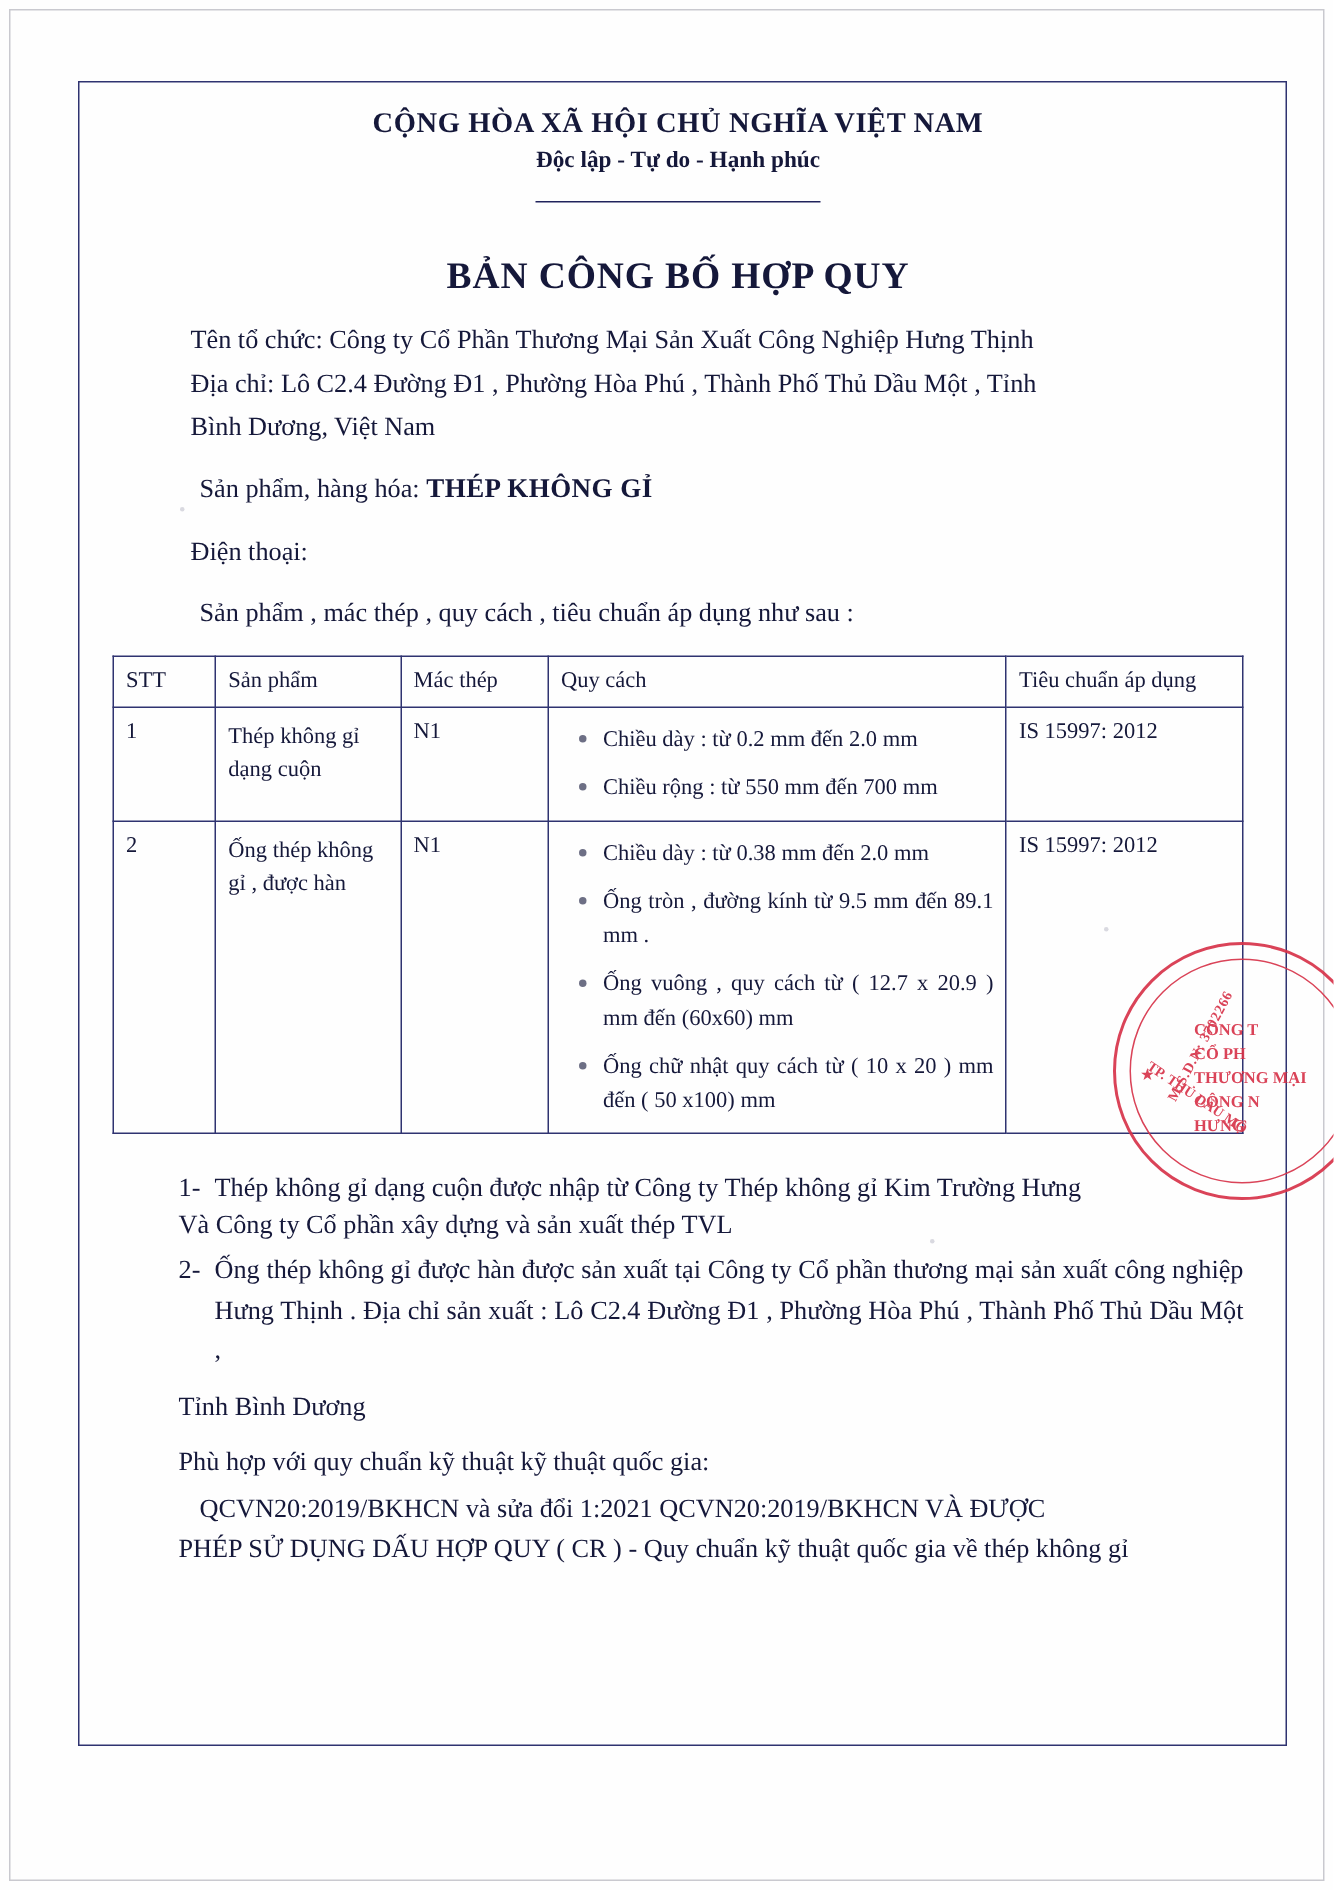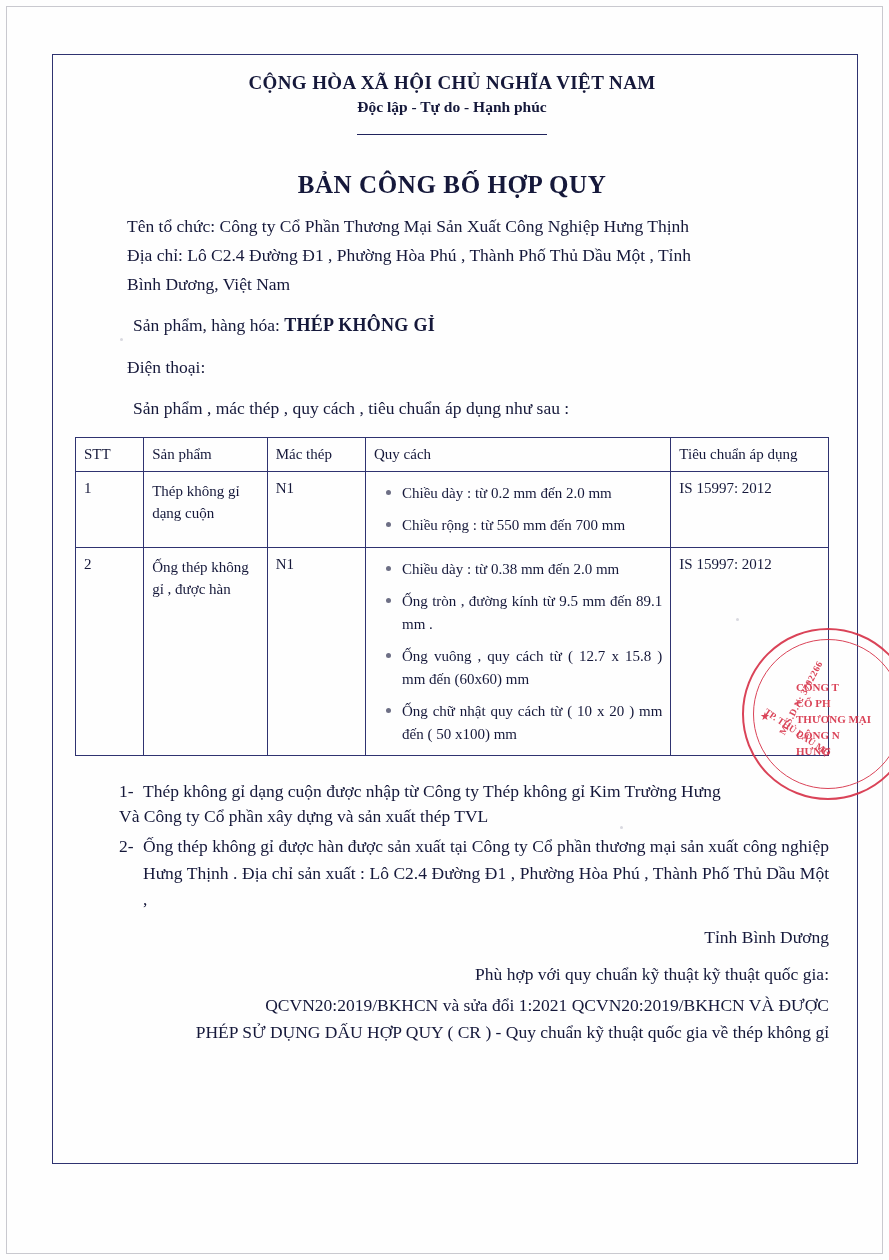--- a/index.html
+++ b/index.html
@@ -137,21 +137,20 @@
     display: flex;
     line-height: 1.5;
     margin-bottom: 2px;
   }
   .note-num { width: 24px; flex: 0 0 24px; }
   .note-txt { flex: 1; }
   .tail {
     font-size: 17.5px;
     padding-left: 44px;
     line-height: 1.55;
-    text-align: right;
   }
   .tail .l1 { margin-top: 12px; }
   .tail .l2 { margin-top: 10px; }
   .tail .l3 { padding-left: 14px; margin-top: 4px; }
   .tail .l4 { padding-left: 0px; }
 
   
   .stamp {
     position: absolute;
     left: 742px;
@@ -267,21 +266,21 @@
           <td class="c-std">IS 15997: 2012</td>
         </tr>
         <tr>
           <td class="c-stt">2</td>
           <td class="c-prod justify-txt">Ống thép không gỉ , được hàn</td>
           <td class="c-mac center-cell">N1</td>
           <td class="c-quy">
             <ul class="bullets">
               <li>Chiều dày : từ 0.38 mm đến 2.0 mm</li>
               <li>Ống tròn , đường kính từ 9.5 mm đến 89.1 mm .</li>
-              <li>Ống vuông , quy cách từ ( 12.7 x 15.8 ) mm đến (60x60) mm</li>
+              <li>Ống vuông , quy cách từ ( 12.7 x 20.9 ) mm đến (60x60) mm</li>
               <li>Ống chữ nhật quy cách từ ( 10 x 20 ) mm đến ( 50 x100) mm</li>
             </ul>
           </td>
           <td class="c-std">IS 15997: 2012</td>
         </tr>
       </tbody>
     </table>
 
     <div class="notes">
       <div class="note-row">

